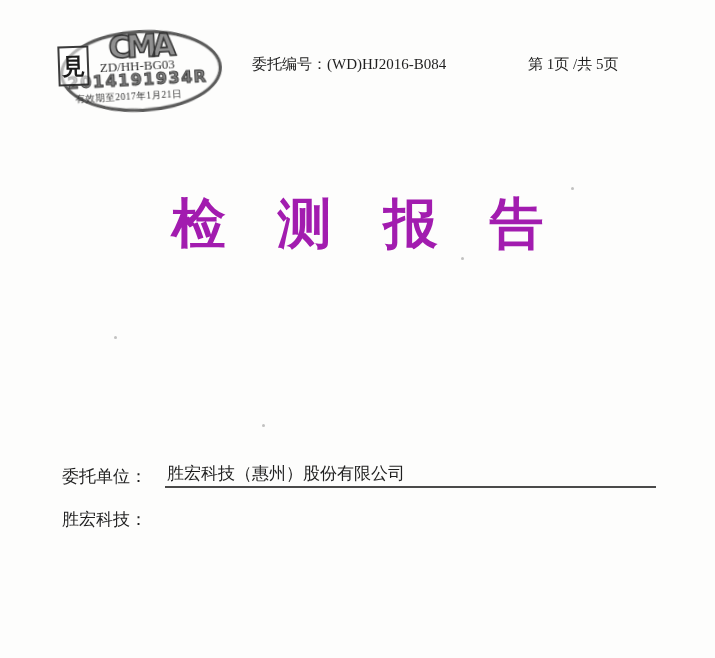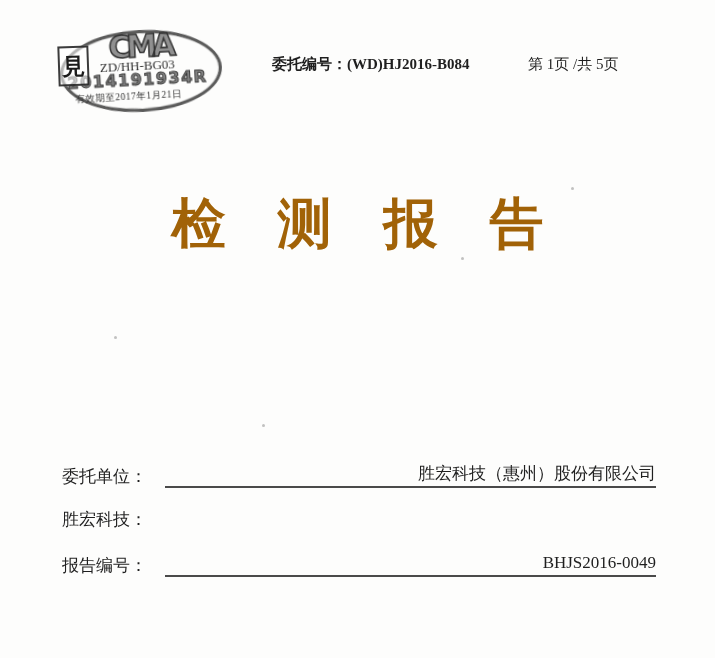--- a/index.html
+++ b/index.html
@@ -4,27 +4,27 @@
 <style>
   html,body{margin:0;padding:0;background:#e9e9e9;}
   .page{
     position:relative;width:715px;height:658px;overflow:hidden;
     background:#fdfdfc;color:#1f1f1f;
     font-family:"Liberation Serif","DejaVu Serif",serif;
   }
 
   
   .header-row{position:absolute;top:55px;left:0;width:715px;font-size:15px;}
-  .commission{position:absolute;left:272px;top:0;white-space:nowrap;font-weight:bold;}
+  .commission{position:absolute;left:252px;top:0;white-space:nowrap;}
   .page-info{position:absolute;left:528px;top:0;white-space:nowrap;}
 
   
   .title{
     position:absolute;top:188px;left:0;width:715px;margin:0;
-    text-align:center;font-size:54px;font-weight:bold;color:#a16207;
+    text-align:center;font-size:54px;font-weight:bold;color:#a21caf;
     letter-spacing:52px;text-indent:52px;white-space:nowrap;
   }
 
   
   .stamp{
     position:absolute;left:58px;top:26px;width:166px;height:90px;
     transform:rotate(-3deg);filter:blur(0.25px);
   }
   .stamp-ellipse{
     position:absolute;left:2px;top:4px;right:2px;bottom:4px;
@@ -62,21 +62,21 @@
 
   
   .fields{position:absolute;left:62px;top:462px;width:594px;}
   .field-row{
     display:flex;align-items:flex-end;margin-bottom:20px;
     font-size:17px;line-height:23px;
   }
   .field-label{white-space:nowrap;margin-right:18px;}
   .field-value{
     flex:1;border-bottom:2px solid #4a4a4a;
-    white-space:nowrap;padding:0 0 1px 2px;text-align:right;
+    white-space:nowrap;padding:0 0 1px 2px;
   }
 
   
   .speck{position:absolute;width:3px;height:3px;border-radius:50%;
     background:#777;opacity:.45;}
 </style>
 </head>
 <body>
 
 <div class="page">
@@ -102,24 +102,20 @@
   <h1 class="title">检测报告</h1>
 
   <div class="fields">
     <div class="field-row">
       <span class="field-label">委托单位：</span>
       <span class="field-value">胜宏科技（惠州）股份有限公司</span>
     </div>
     <div class="field-row">
       <span class="field-label">胜宏科技：</span>
     </div>
-    <div class="field-row">
-      <span class="field-label">报告编号：</span>
-      <span class="field-value">BHJS2016-0049</span>
-    </div>
   </div>
 
   <div class="speck" style="left:461px;top:257px"></div>
   <div class="speck" style="left:585px;top:68px"></div>
   <div class="speck" style="left:571px;top:187px"></div>
   <div class="speck" style="left:114px;top:336px"></div>
   <div class="speck" style="left:262px;top:424px"></div>
 
 </div>
 

